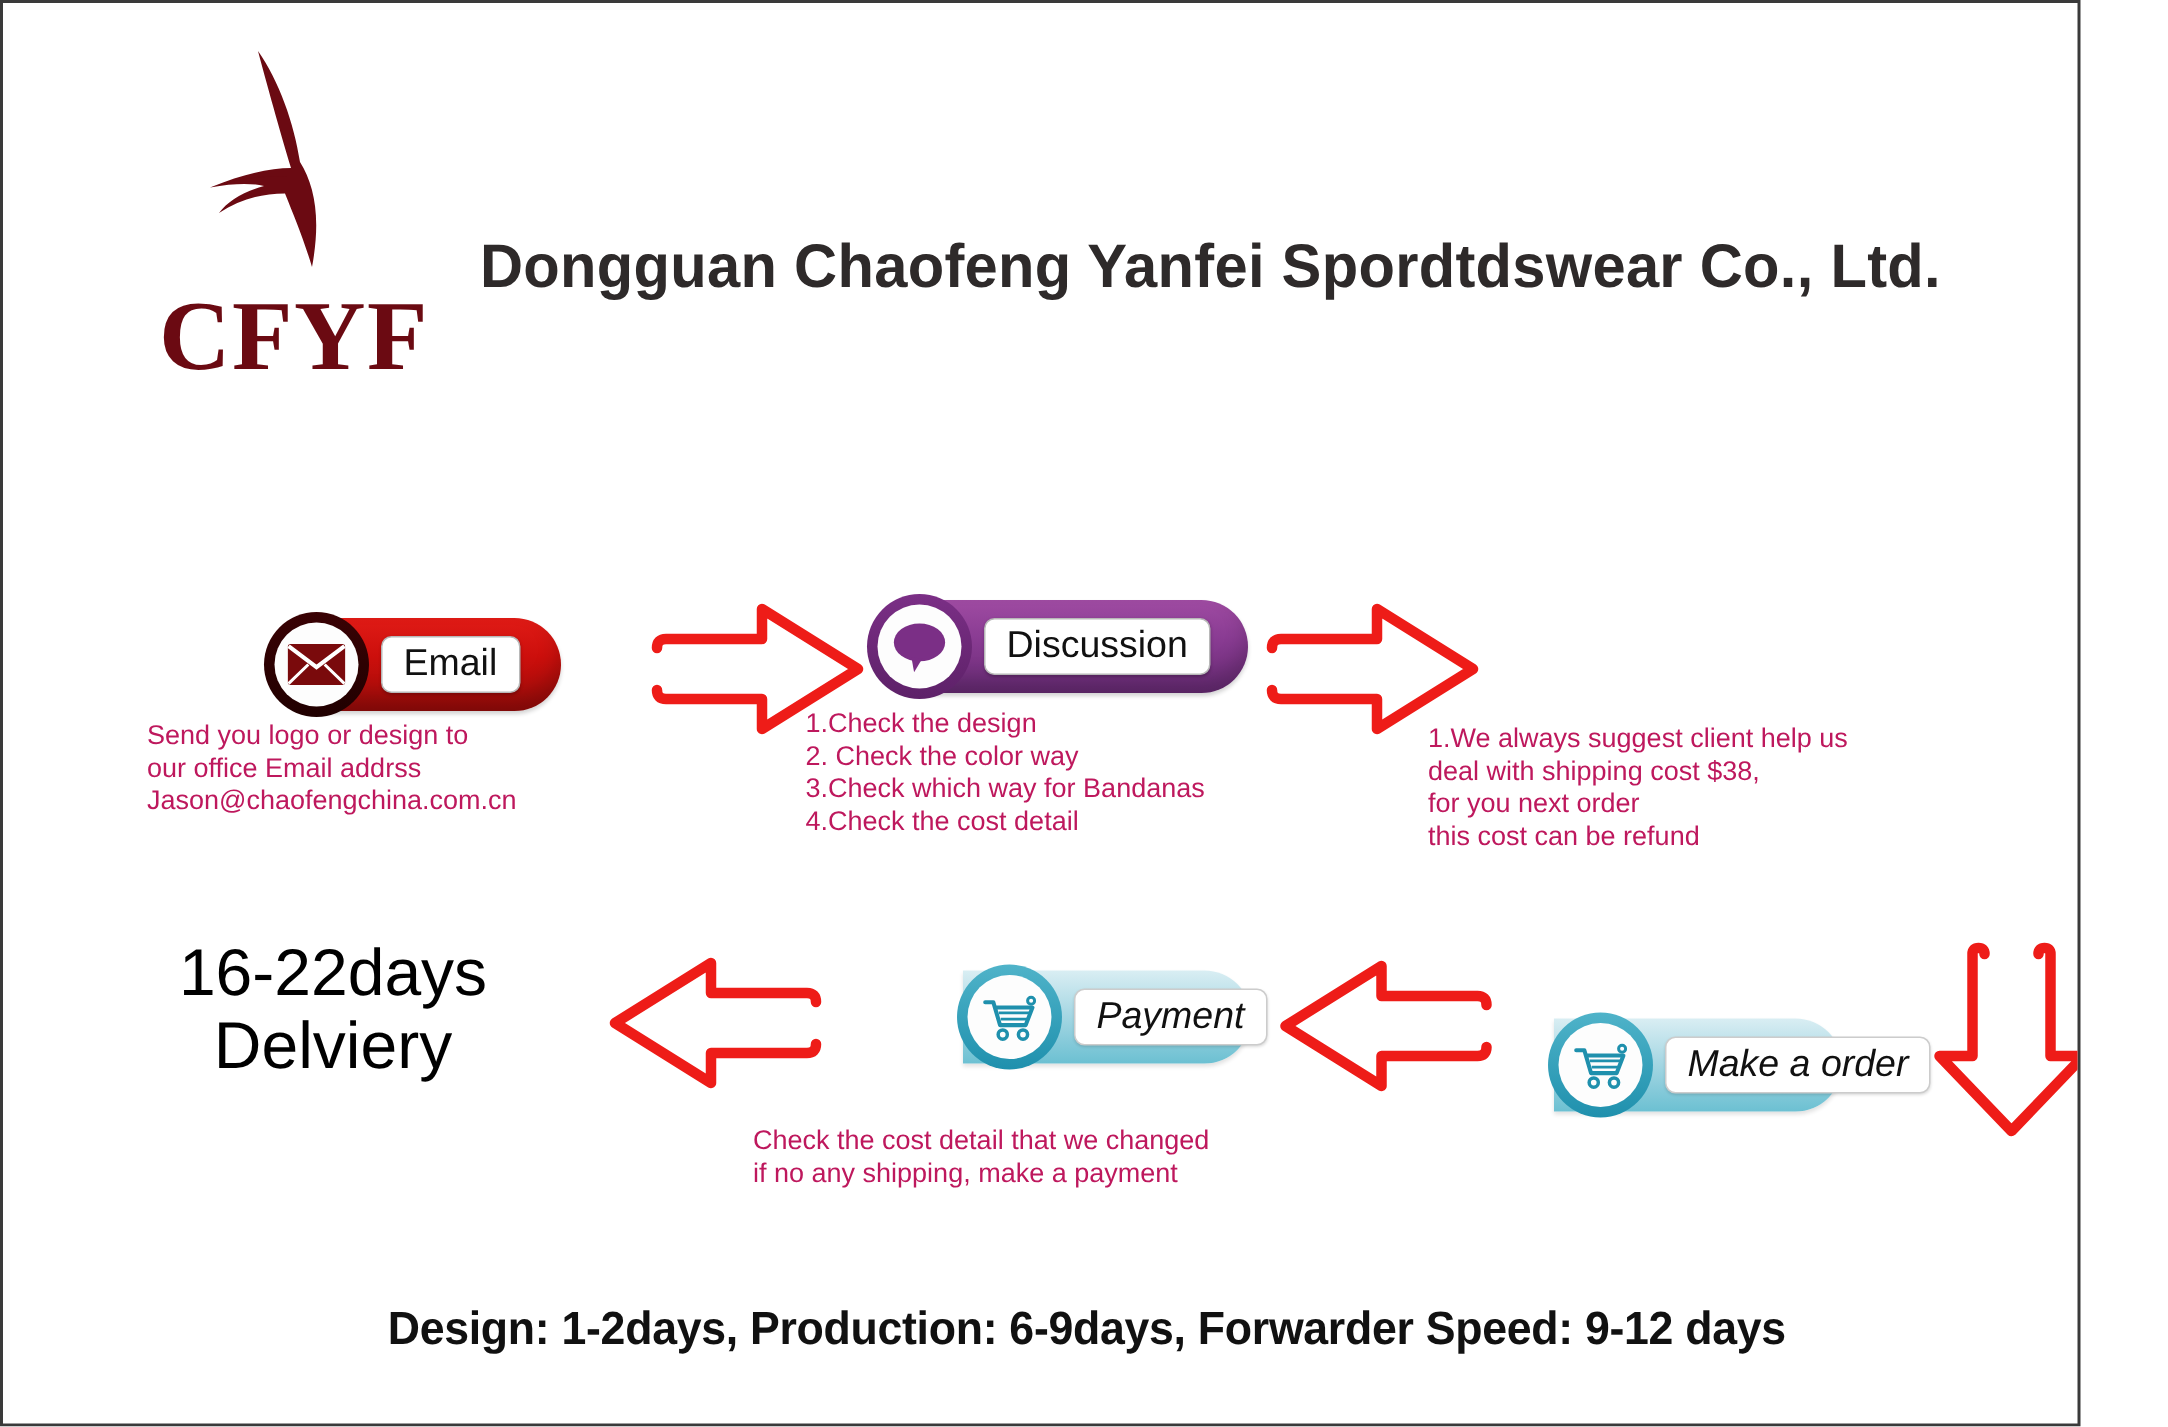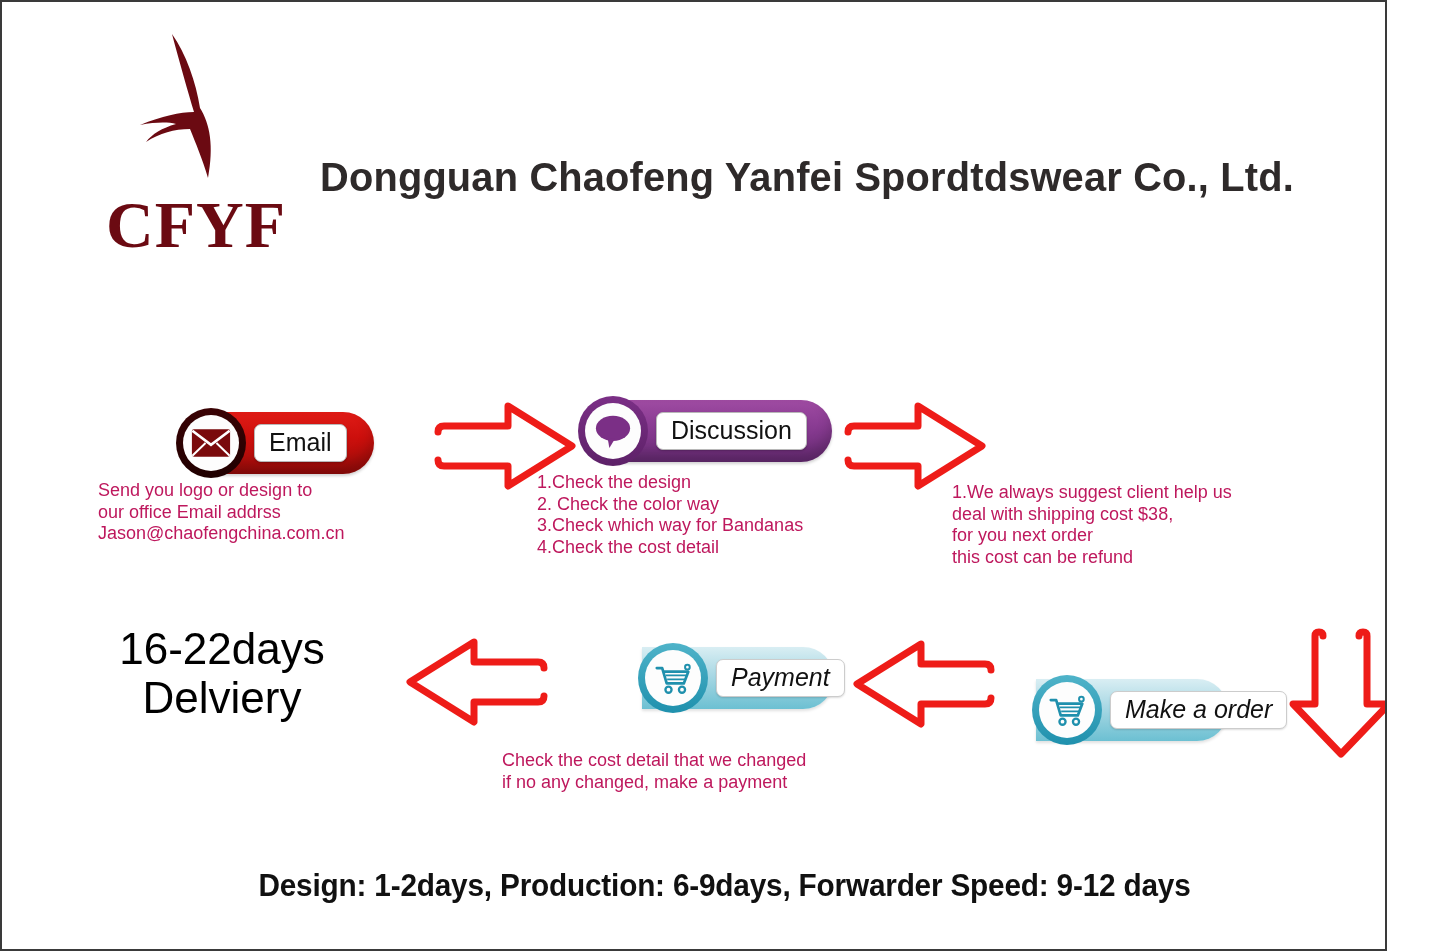--- a/index.html
+++ b/index.html
@@ -295,21 +295,21 @@
           <circle cx="32" cy="33" r="3.4" fill="none" stroke="#1f90ad" stroke-width="2.6"></circle>
           <circle cx="38" cy="8" r="2.6" fill="none" stroke="#1f90ad" stroke-width="2.2"></circle>
         </svg>
       </div>
     </div>
     <div class="badge-label">Payment</div>
   </div>
 
   <div class="textblock" id="text-payment">
     <div>Check the cost detail that we changed</div>
-    <div>if no any changed, make a payment</div>
+    <div>if no any shipping, make a payment</div>
   </div>
 
   <div class="arrow" style="left:398px; top:632px;">
     <svg width="150" height="96" viewBox="0 0 150 96" aria-hidden="true">
       <path d="M144 34 Q144 28 138 28 L74 28 L74 8 L10 48 L74 88 L74 68 L138 68 Q144 68 144 62" fill="none" stroke="#ee1c18" stroke-width="7" stroke-linecap="round" stroke-linejoin="round"></path>
     </svg>
   </div>
 
   <div id="delivery-text">
     <div>16-22days</div>

